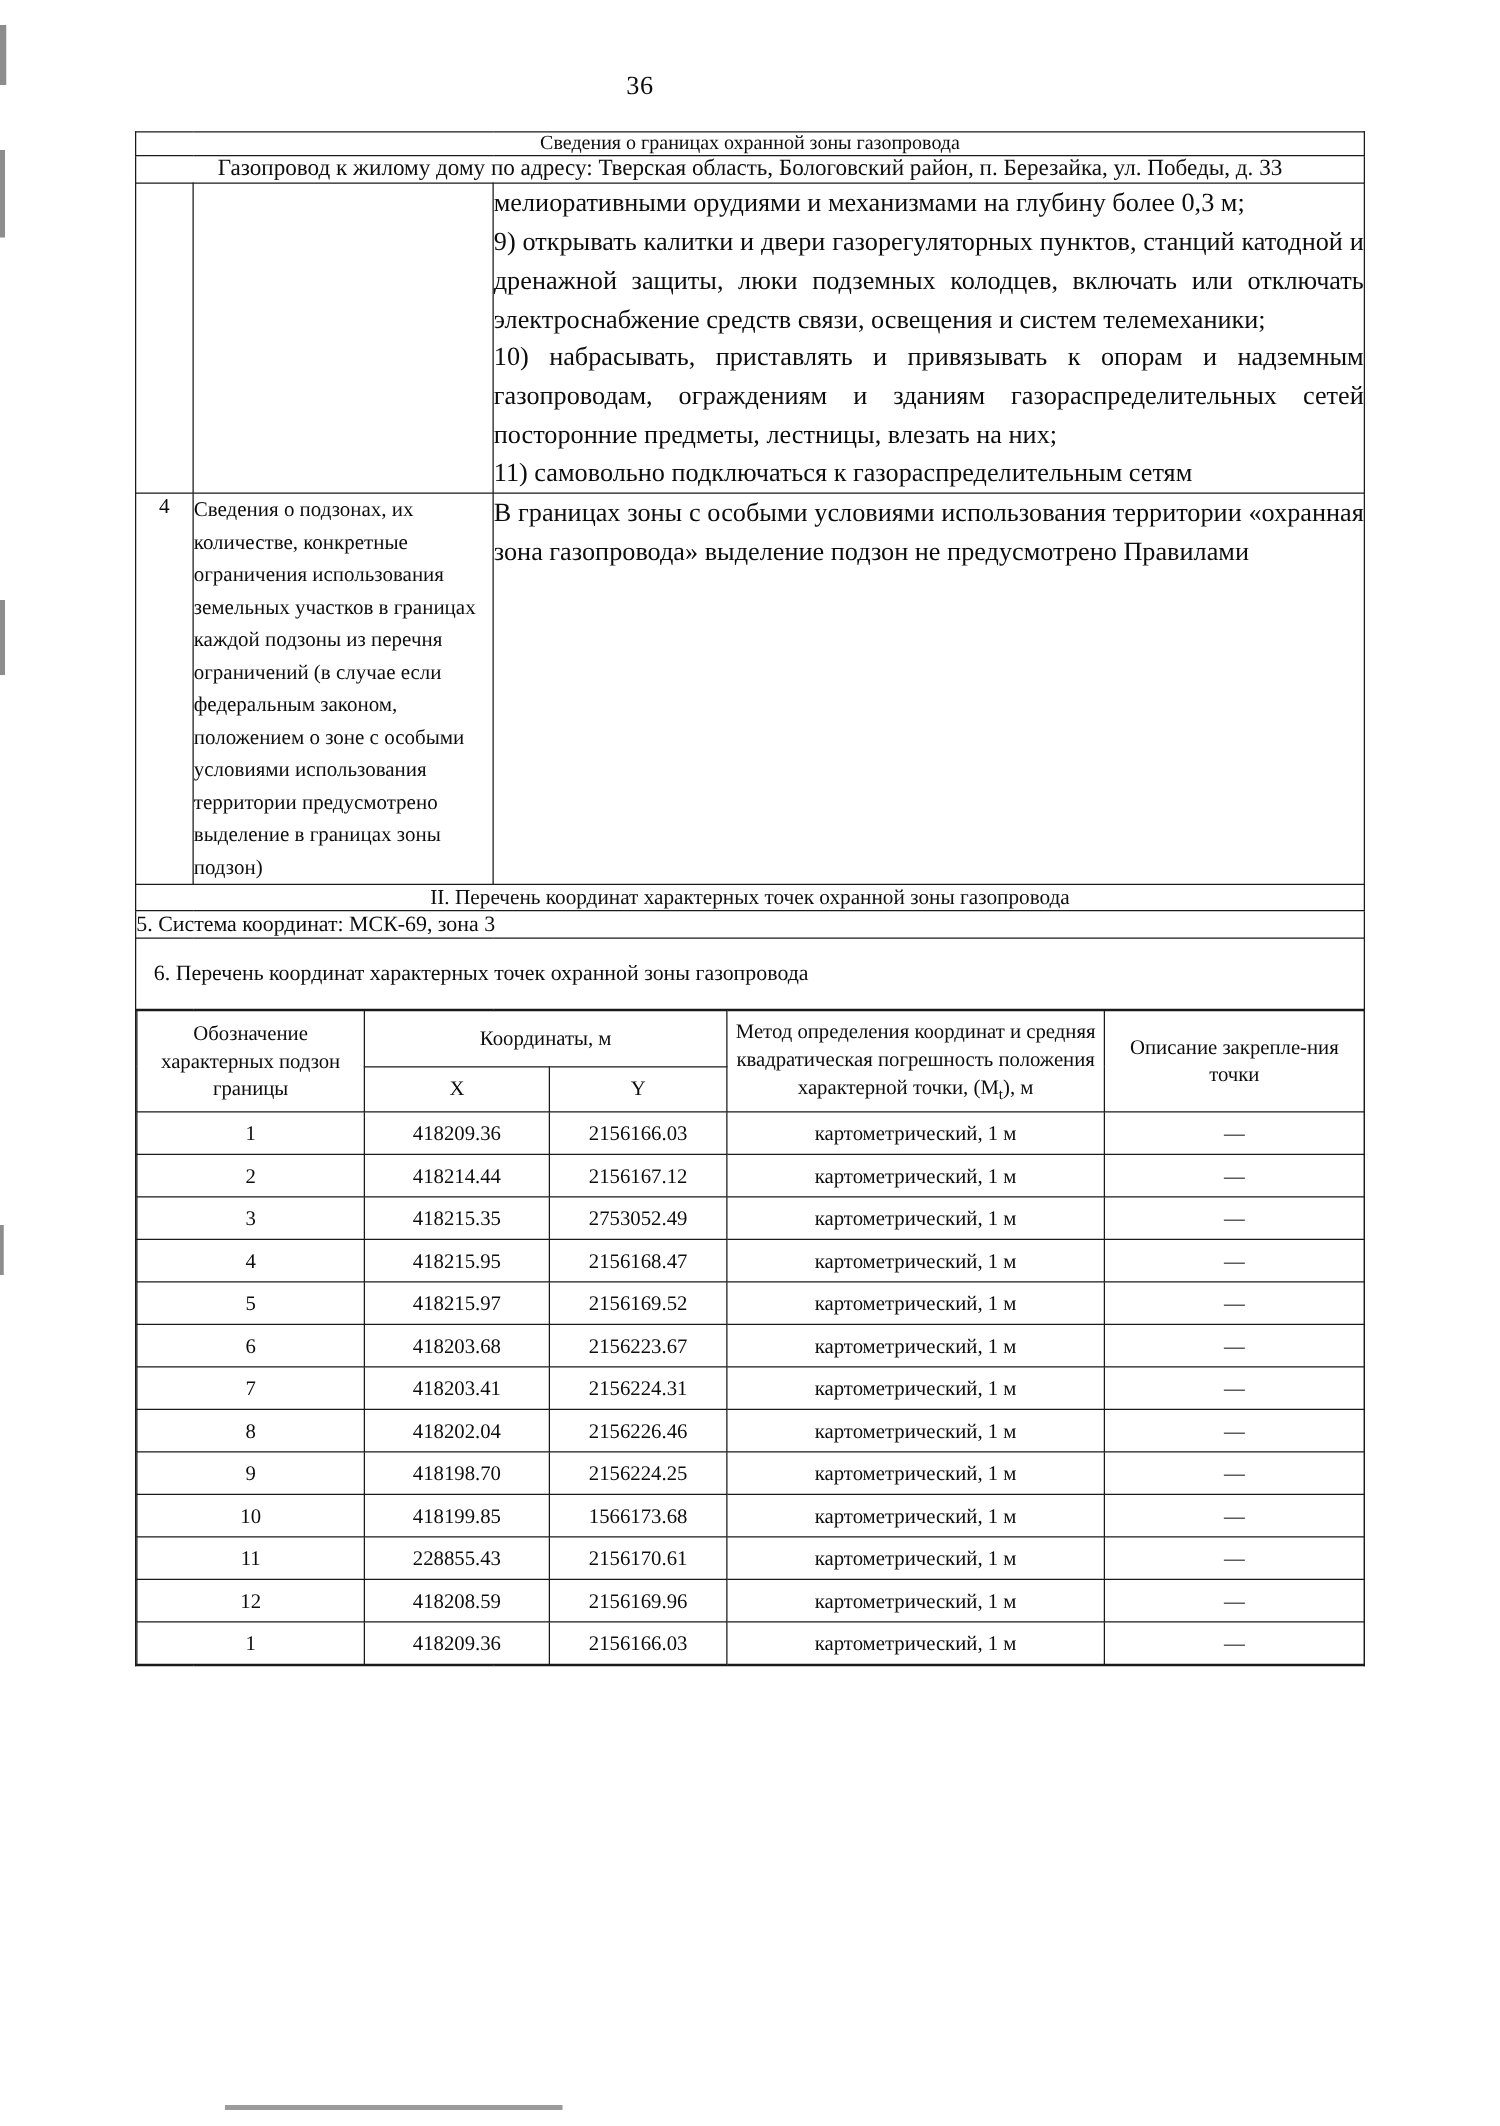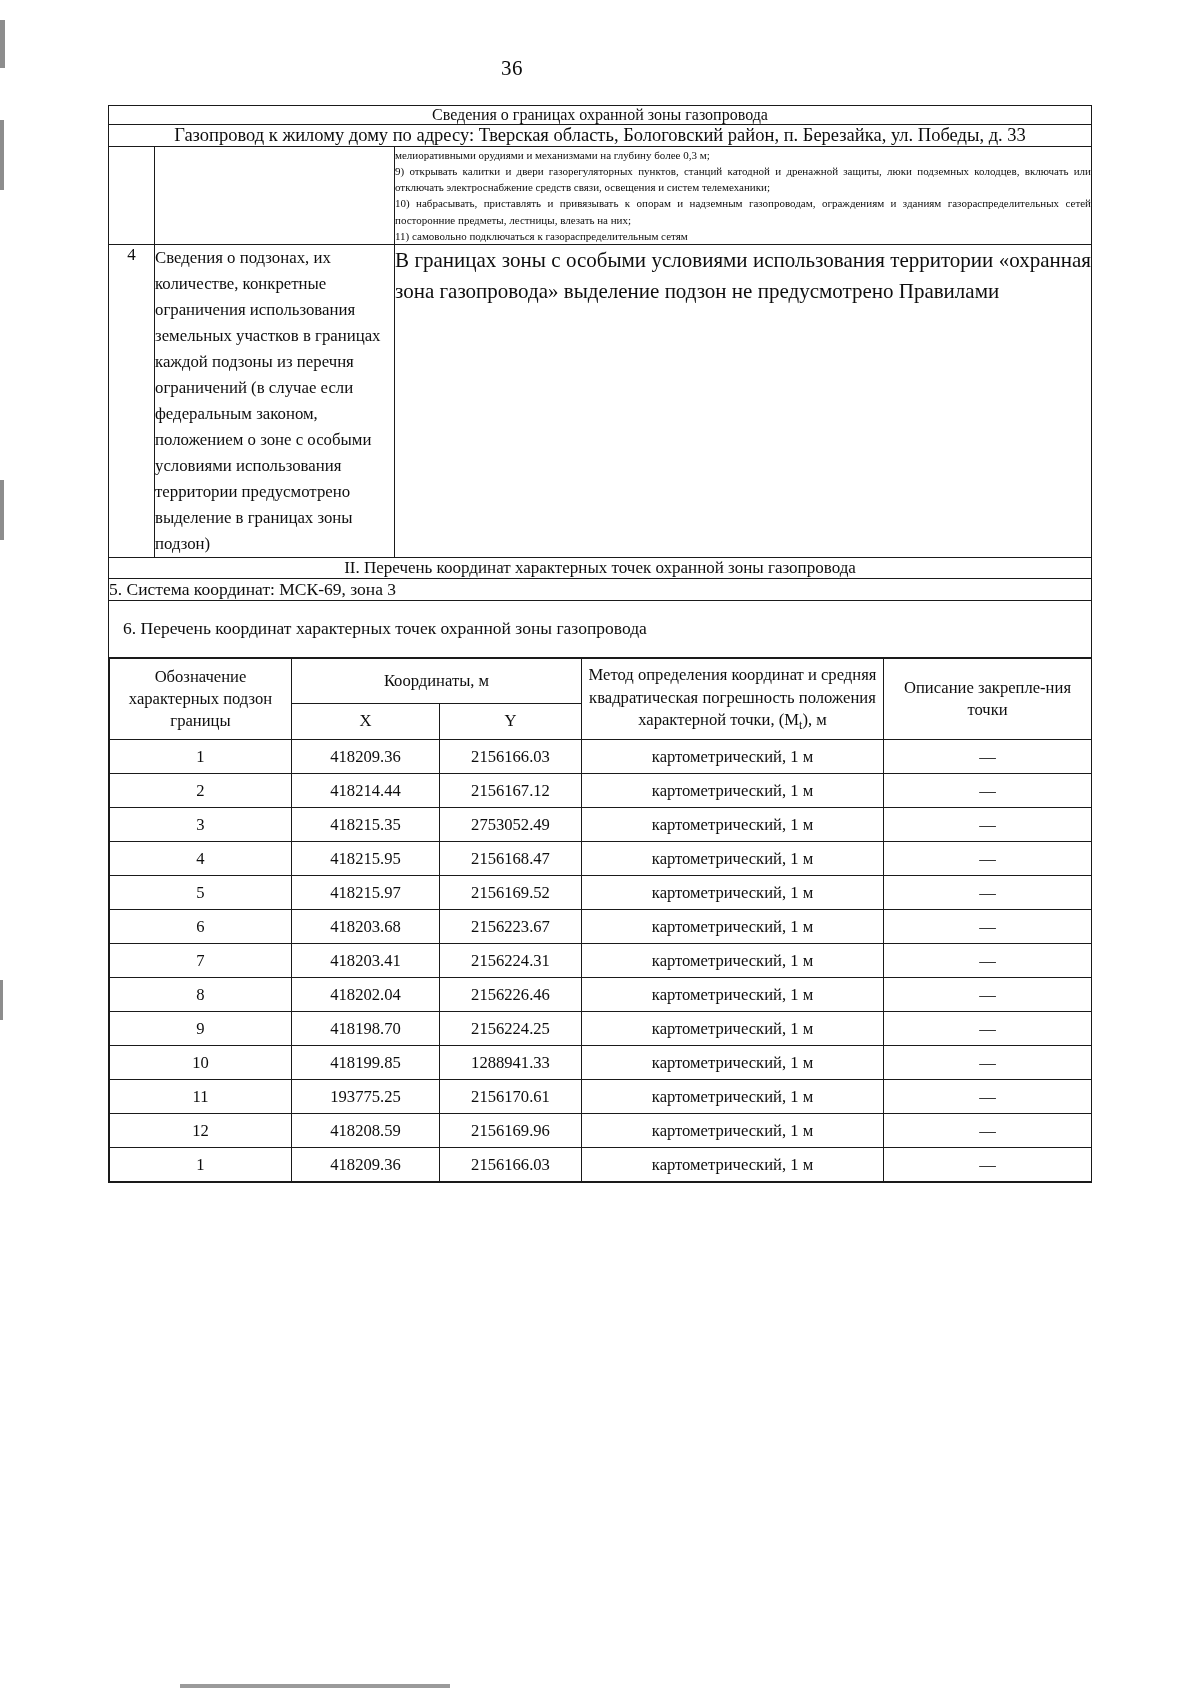--- a/index.html
+++ b/index.html
@@ -72,21 +72,21 @@
     font-size: 16px;
     padding: 18px 6px 18px 6px;
   }
   .subtitle-cell {
     text-align: center;
     font-size: 18.5px;
     padding: 15px 10px 14px 10px;
   }
 
   .restrict-cell {
-    font-size: 11px;
+    font-size: 21px;
     line-height: 1.47;
     padding: 6px 12px 8px 10px;
     text-align: justify;
     text-justify: inter-word;
   }
   .restrict-cell p {
     margin: 0;
   }
   .restrict-cell p.nojust { text-align: left; }
 
@@ -292,27 +292,27 @@
                 <tr>
                   <td class="pt">9</td>
                   <td class="pt">418198.70</td>
                   <td class="pt">2156224.25</td>
                   <td class="pt">картометрический, 1 м</td>
                   <td class="pt dash">—</td>
                 </tr>
                 <tr>
                   <td class="pt">10</td>
                   <td class="pt">418199.85</td>
-                  <td class="pt">1288941.33</td>
+                  <td class="pt">1566173.68</td>
                   <td class="pt">картометрический, 1 м</td>
                   <td class="pt dash">—</td>
                 </tr>
                 <tr>
                   <td class="pt">11</td>
-                  <td class="pt">193775.25</td>
+                  <td class="pt">228855.43</td>
                   <td class="pt">2156170.61</td>
                   <td class="pt">картометрический, 1 м</td>
                   <td class="pt dash">—</td>
                 </tr>
                 <tr>
                   <td class="pt">12</td>
                   <td class="pt">418208.59</td>
                   <td class="pt">2156169.96</td>
                   <td class="pt">картометрический, 1 м</td>
                   <td class="pt dash">—</td>

